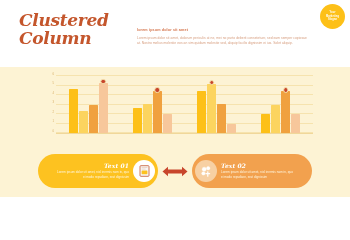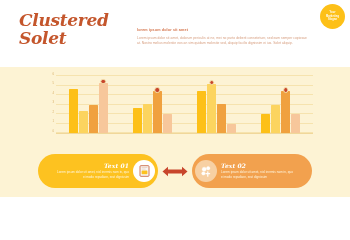--- a/index.html
+++ b/index.html
@@ -128,21 +128,21 @@
   }
 </style>
 </head>
 <body>
 
 <div id="page">
 
   <div id="header">
 
     <div id="title">Clustered
-Solet</div>
+Column</div>
 
     <div id="intro">
       <div id="intro-head">lorem ipsum dolor sit amet</div>
       <div id="intro-body">Lorem ipsum dolor sit amet,  dolorum periculis at ne, mei no purto deberit consetetuer, sed eam semper copiosae at. Nostro melius molestie eos an sim quidam molestie sed, aliquip facilis dignissim ei ius. Solet aliquip.</div>
     </div>
 
     <div id="badge">
       <span>Your</span>
       <span>Marketing</span>
       <span>Slogan</span>

